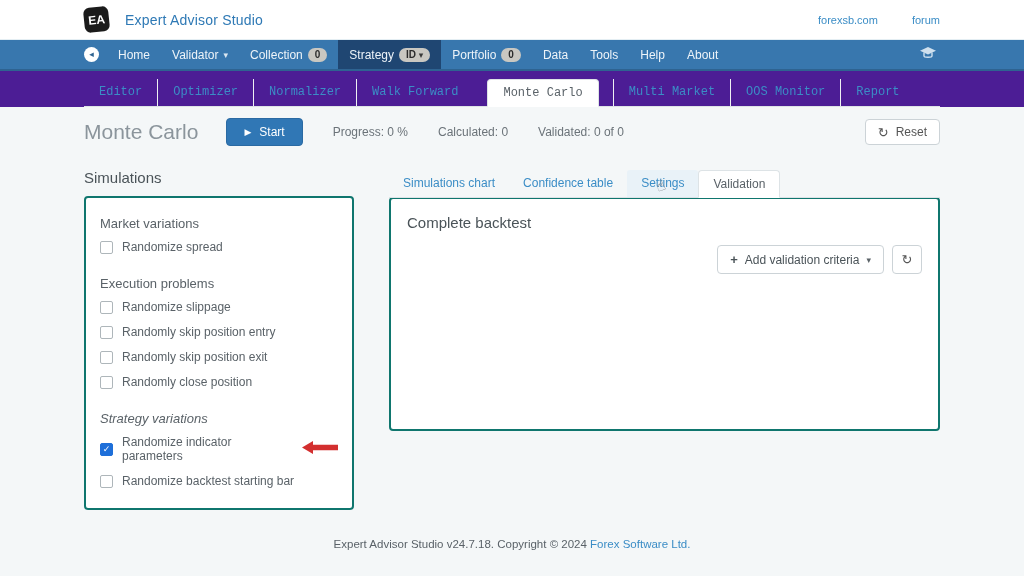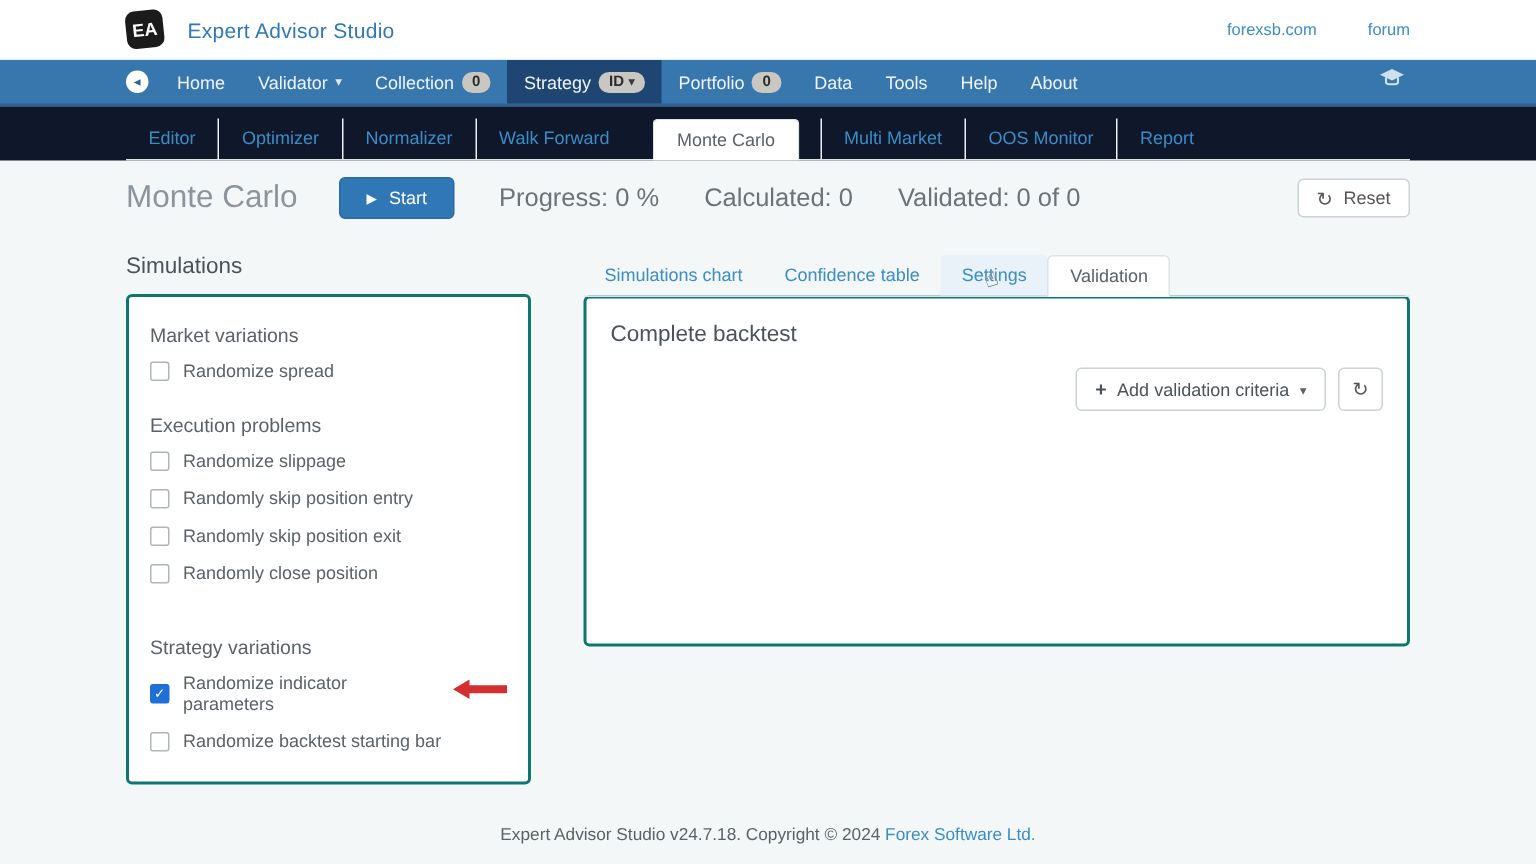--- a/index.html
+++ b/index.html
@@ -26,36 +26,36 @@
   .collapse-btn { display:flex; align-items:center; padding:0 8px 0 0; cursor:pointer; }
   .collapse-circle { width:15px; height:15px; background:#ffffff; border-radius:50%;
                      display:flex; align-items:center; justify-content:center;
                      color:#2e6391; font-size:9px; line-height:1; }
   .badge { background:#c9c7c1; color:#2b2b2b; font-size:10px; font-weight:bold;
            border-radius:9px; padding:2px 7px; line-height:1; }
   .caret { font-size:9px; opacity:.9; }
   .nav-right { margin-left:auto; display:flex; align-items:center; padding-right:4px; }
 
   
-  .tabstrip-row { background:#0f172a; }
+  .tabstrip-row { background:#4c1d95;font-family:Liberation Mono, monospace; }
   .tabstrip { display:flex; border-bottom:1px solid #dde3e6; padding-top:8px; }
   .mtab { font-size:12px; color:#3b8dc6; padding:6px 15px; cursor:pointer; position:relative; }
   .mtab + .mtab { border-left:1px solid #eef1f3; }
   .mtab.active { color:#5a6268; background:#fff; border:1px solid #dde3e6; border-bottom:1px solid #fff;
                  border-radius:4px 4px 0 0; margin-bottom:-1px; margin-left:14px; margin-right:14px; }
 
   
   .toolbar { padding:11px 0 10px; }
   .toolbar .container { display:flex; align-items:center; }
   .page-title { font-size:21px; color:#8b959c; margin-right:28px; font-weight:400; }
   .btn-start { background:#3077b5; border:1px solid #2a6aa3; color:#fff; font-size:12px;
                border-radius:4px; padding:6px 17px; display:flex; align-items:center; gap:8px;
                cursor:pointer; }
   .btn-start .play { font-size:9px; }
-  .stat { font-size:17px; color:#6b7379; margin-left:30px; }
+  .stat { font-size:12px; color:#6b7379; margin-left:30px; }
   .toolbar .spacer { flex:1; }
   .btn-reset { background:#fff; border:1px solid #ccd3d7; color:#555; font-size:12px;
                border-radius:4px; padding:5px 12px; display:flex; align-items:center; gap:7px;
                cursor:pointer; }
   .btn-reset .refresh { font-size:13px; line-height:1; }
 
   
   .main { display:flex; gap:35px; align-items:flex-start; }
   .left-col { width:270px; flex:0 0 270px; }
   .panel-title { font-size:15px; color:#4a5358; margin:13px 0 10px 0; }
@@ -215,21 +215,21 @@
       </div>
       <div class="opt-row">
         <span class="checkbox"></span>
         <span class="opt-label">Randomly skip position exit</span>
       </div>
       <div class="opt-row">
         <span class="checkbox"></span>
         <span class="opt-label">Randomly close position</span>
       </div>
 
-      <div class="group-heading" style="margin-top:22px;">Strategy variations</div>
+      <div class="group-heading" style="margin-top:9px;font-style:italic;">Strategy variations</div>
       <div class="opt-row">
         <span class="checkbox checked"></span>
         <span class="opt-label">Randomize indicator parameters</span>
         <span class="red-arrow">
           <svg width="36" height="13" viewBox="0 0 36 13">
               <polygon points="0,6.5 11,0 11,3.8 36,3.8 36,9.2 11,9.2 11,13" fill="#d32f2f"></polygon>
             </svg>
         </span>
       </div>
       <div class="opt-row">

